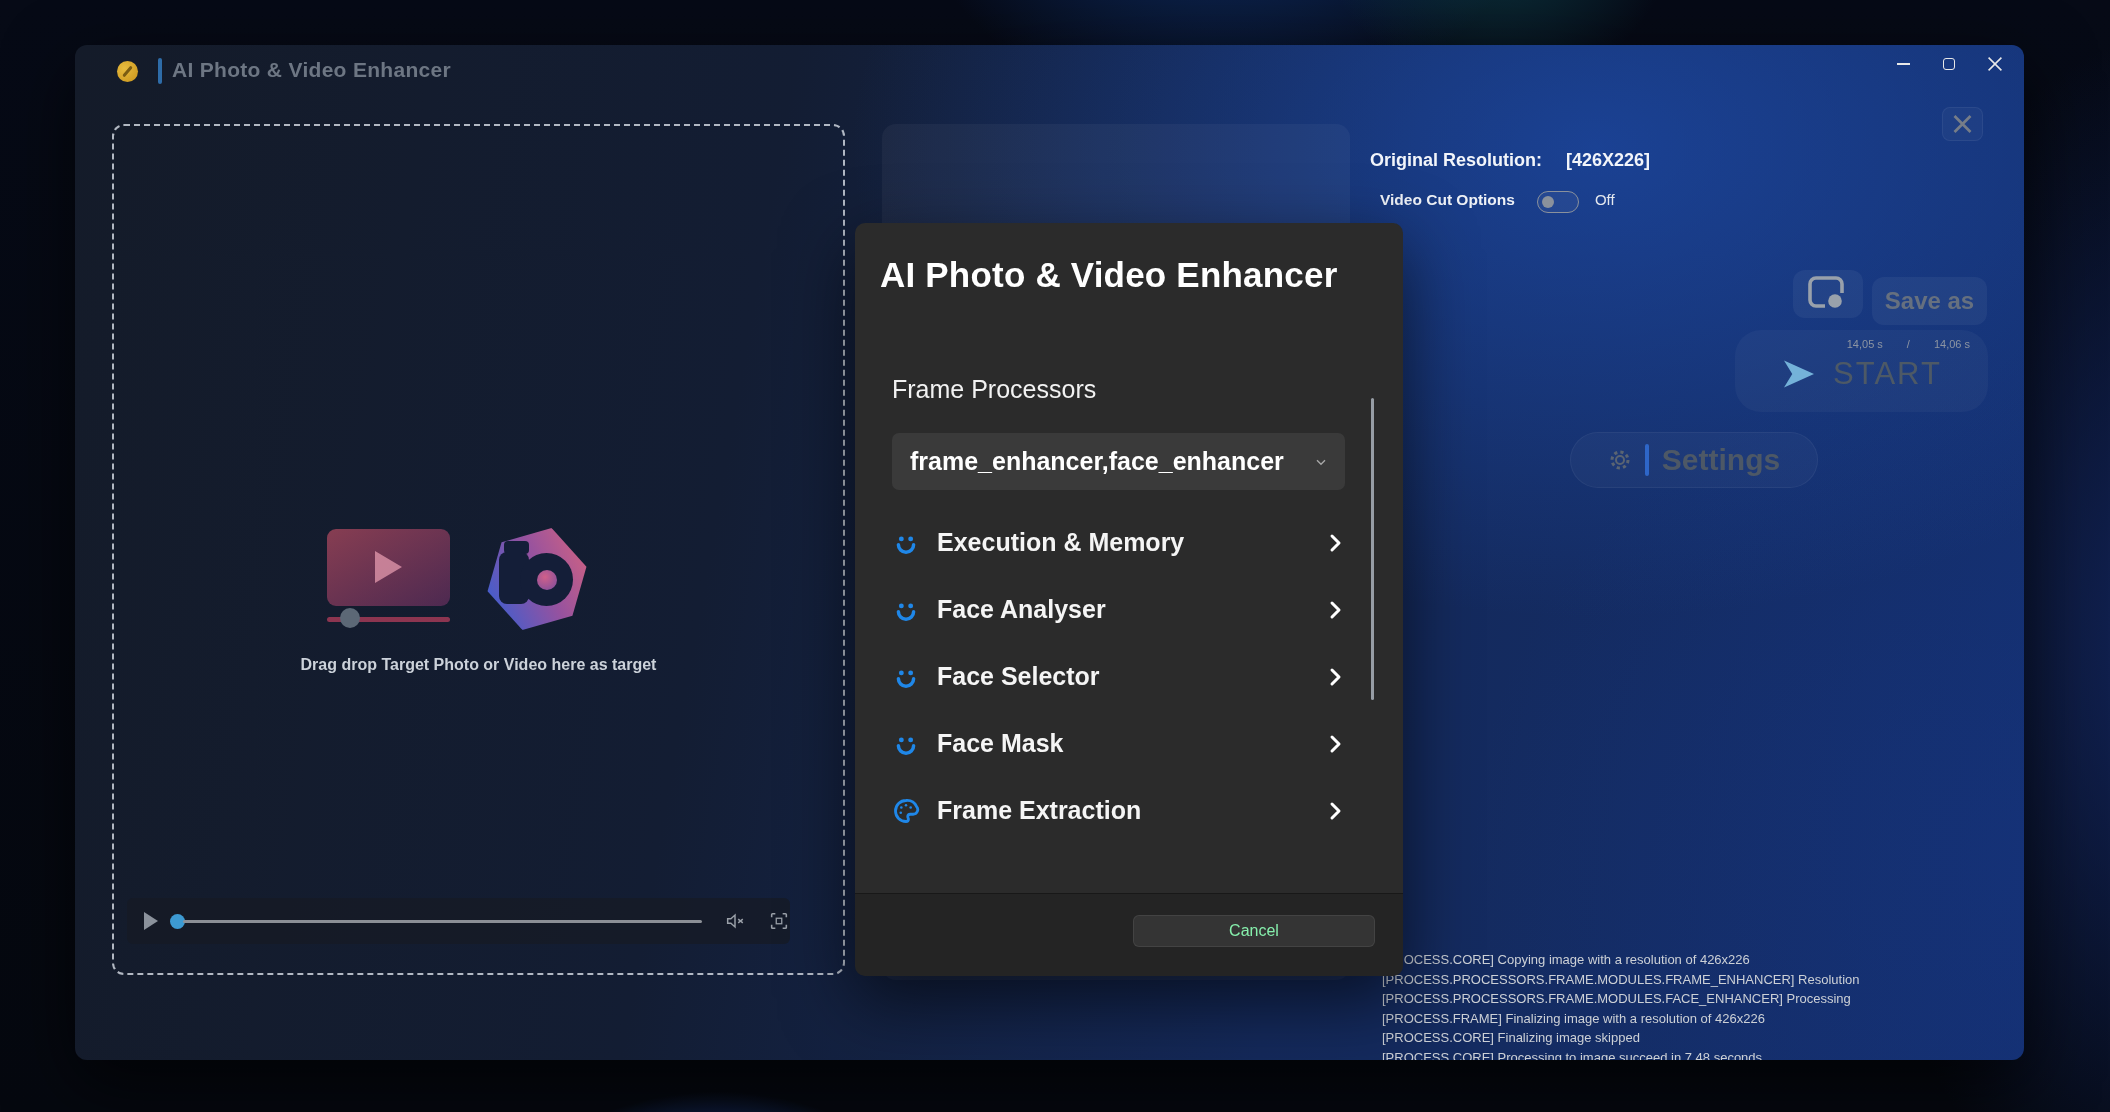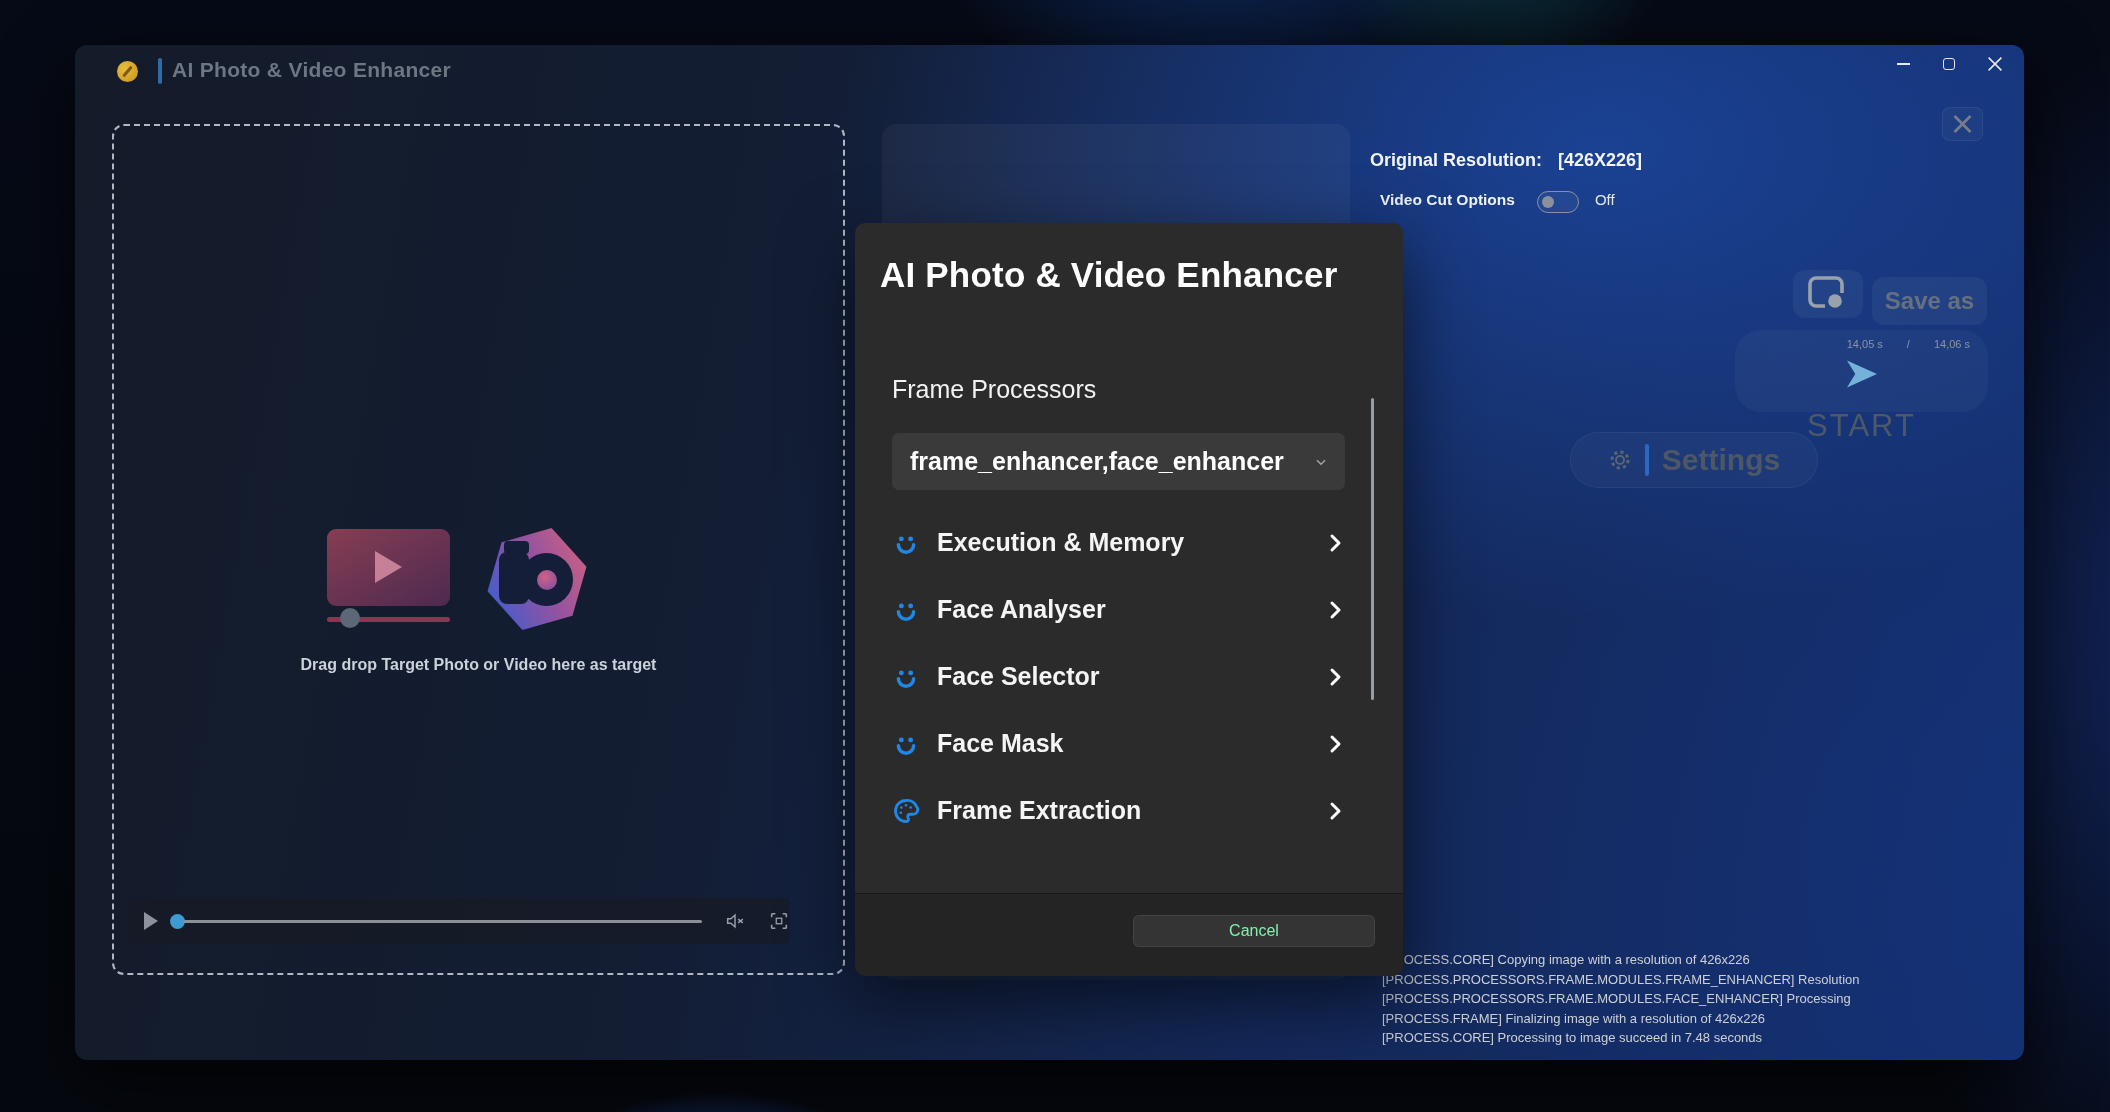--- a/index.html
+++ b/index.html
@@ -89,38 +89,38 @@
     background:rgba(0,0,0,0.14); border-top:1px solid rgba(0,0,0,0.35);
     border-radius:0 0 10px 10px; }
   .cancel-btn { position:absolute; right:28px; top:21px; width:242px; height:32px; border-radius:6px;
     background:#343434; border:1px solid rgba(255,255,255,0.08);
     display:flex; align-items:center; justify-content:center;
     font-size:16px; color:#86efac;margin-left:22px; }
   
   .panel-close { position:absolute; left:1867px; top:62px; width:41px; height:34px; border-radius:8px;
     background:rgba(255,255,255,0.03); border:1px solid rgba(255,255,255,0.06);
     display:flex; align-items:center; justify-content:center; }
-  .res-row { position:absolute; left:1295px; top:105px; display:flex; gap:16px; }
+  .res-row { position:absolute; left:1295px; top:105px; display:flex; gap:24px; }
   .res-label, .res-value { font-size:18px; font-weight:700; color:#f2f5fa; }
   .cut-row { position:absolute; left:1305px; top:146px; display:flex; align-items:flex-start; }
   .cut-label { font-size:15.5px; font-weight:700; color:#eef1f6; }
   .toggle { margin-left:22px; position:relative; width:42px; height:22px; border:1px solid #8a919c;
     border-radius:12px; background:rgba(255,255,255,0.05); flex:none; }
   .toggle-knob { position:absolute; left:4px; top:4px; width:12px; height:12px; border-radius:50%; background:#8a919c; }
   .cut-state { margin-left:16px; font-size:15px; color:#e4e8ee; }
   .saveicon-btn { position:absolute; left:1718px; top:225px; width:70px; height:48px; border-radius:12px;
     background:rgba(255,255,255,0.05); display:flex; align-items:center; justify-content:center; }
   .saveas-btn { position:absolute; left:1797px; top:232px; width:115px; height:48px; border-radius:12px;
     background:rgba(255,255,255,0.05); display:flex; align-items:center; justify-content:center;
     font-size:24px; font-weight:700; color:#66707f; }
   .start-pill { position:absolute; left:1660px; top:285px; width:253px; height:82px; border-radius:26px;
     background:rgba(255,255,255,0.035); }
   .time-row { position:absolute; right:18px; top:8px; display:flex; gap:24px;
     font-size:11px; color:#8d95a2; }
-  .start-row { position:absolute; left:0; top:26px; width:100%; display:flex; align-items:center; justify-content:center; gap:16px;flex-direction:column; }
+  .start-row { position:absolute; left:0; top:26px; width:100%; display:flex; align-items:center; justify-content:center; gap:16px; }
   .start-arrow { width:36px; height:36px; }
   .start-label { font-size:31px; font-weight:400; letter-spacing:2px; color:#4d5966; }
   .settings-pill { position:absolute; left:1495px; top:387px; width:248px; height:56px; border-radius:28px;
     background:rgba(255,255,255,0.03); border:1px solid rgba(255,255,255,0.05);
     display:flex; align-items:center; justify-content:center; gap:13px; }
   .settings-bar { width:4px; height:32px; background:#2e66c8; border-radius:2px; }
   .settings-label { font-size:30px; font-weight:700; color:#4d5866; }
   
   .log-box { position:absolute; left:1307px; top:905px; width:640px;
     font-size:13px; line-height:19.5px; color:#ccd0d6; }
@@ -243,20 +243,21 @@
       </svg>
       <span class="settings-bar"></span>
       <span class="settings-label">Settings</span>
     </div>
 
     <div class="log-box">
       <div>[PROCESS.CORE] Copying image with a resolution of 426x226</div>
       <div>[PROCESS.PROCESSORS.FRAME.MODULES.FRAME_ENHANCER] Resolution</div>
       <div>[PROCESS.PROCESSORS.FRAME.MODULES.FACE_ENHANCER] Processing</div>
       <div>[PROCESS.FRAME] Finalizing image with a resolution of 426x226</div>
+      <div>[PROCESS.CORE] Finalizing image skipped</div>
       <div>[PROCESS.CORE] Processing to image succeed in 7.48 seconds</div>
     </div>
 
     <div class="modal">
       <div class="modal-title">AI Photo &amp; Video Enhancer</div>
       <div class="section-label">Frame Processors</div>
 
       <div class="dropdown">
         <span class="dropdown-value">frame_enhancer,face_enhancer</span>
         <svg class="dropdown-caret" viewBox="0 0 24 24">

